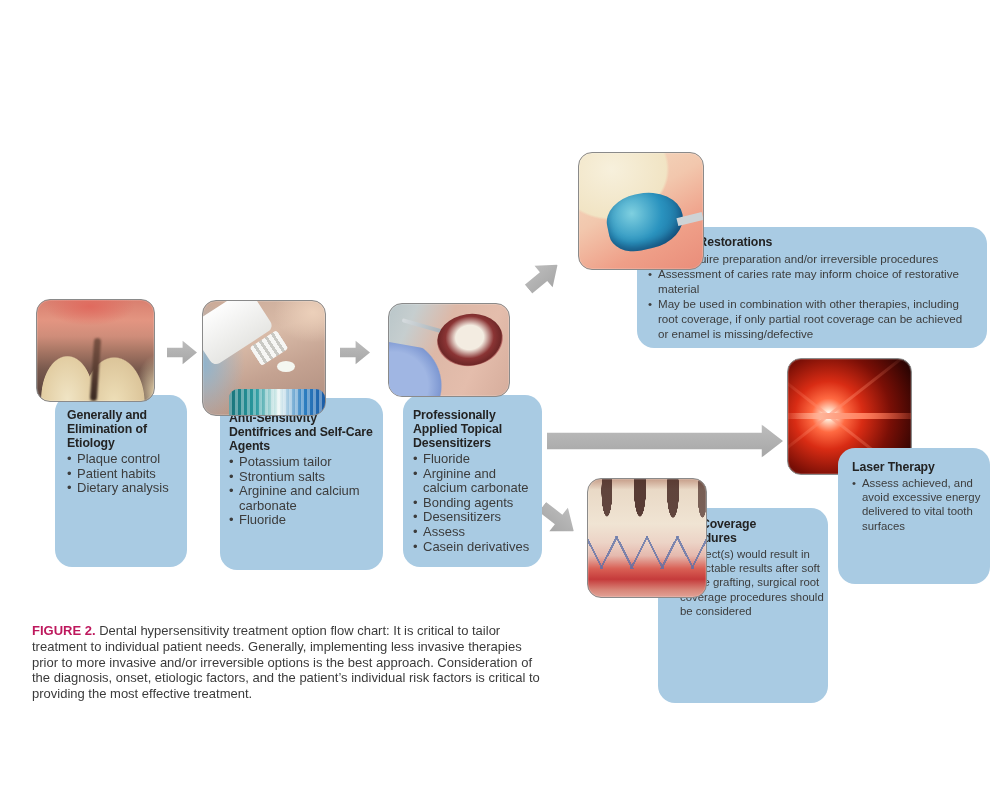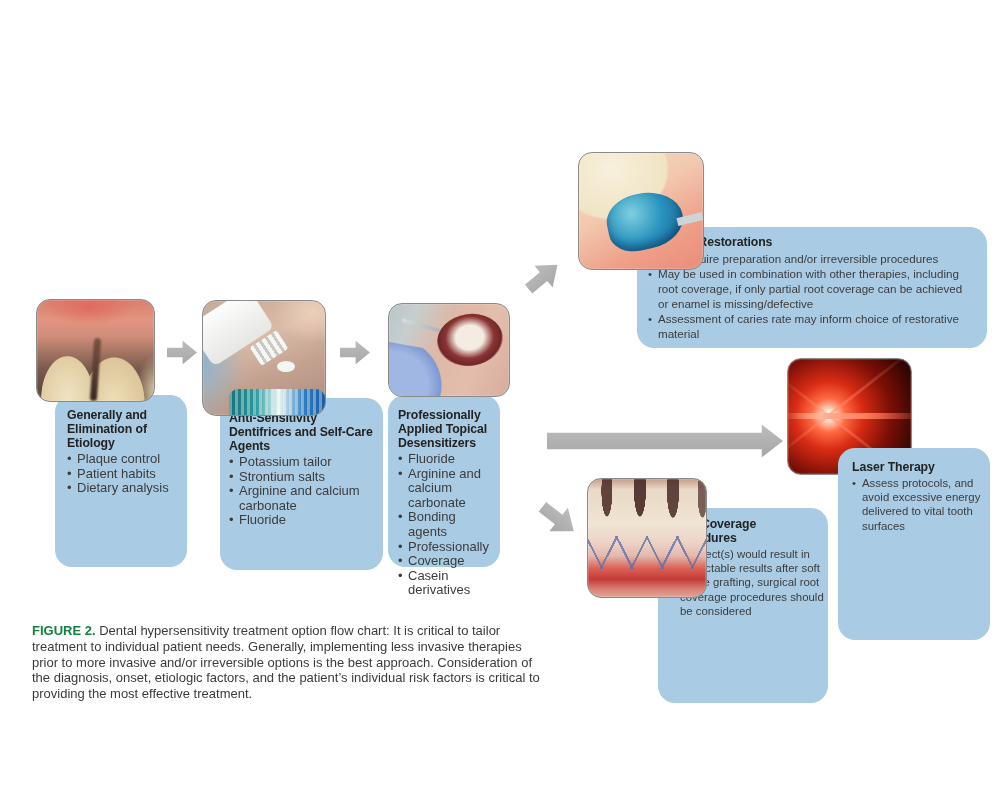--- a/index.html
+++ b/index.html
@@ -79,41 +79,41 @@
 
   
   .panel{position:absolute;background:#a9cbe3;border-radius:17px;z-index:3;color:#383838;}
   .panel h3{margin:0 0 2px 0;font-size:12.3px;line-height:14px;font-weight:bold;color:#232323;letter-spacing:-.1px;}
   .panel ul{margin:0;padding:0;list-style:none;font-size:13px;line-height:14.6px;color:#3c3c3c;}
   .panel li{position:relative;padding-left:10px;}
   .panel li::before{content:"\2022";position:absolute;left:0;top:0;}
 
   #panel-diagnosis{left:55px;top:395px;width:132px;height:172px;padding:13px 8px 0 12px;box-sizing:border-box;}
   #panel-dentifrices{left:220px;top:398px;width:163px;height:172px;padding:13px 8px 0 9px;box-sizing:border-box;}
-  #panel-professional{left:388px;top:395px;width:112px;height:172px;padding:13px 5px 0 10px;box-sizing:border-box;}
+  #panel-professional{left:403px;top:395px;width:139px;height:172px;padding:13px 5px 0 10px;box-sizing:border-box;}
   #panel-cervical{left:637px;top:227px;width:350px;height:121px;padding:8px 14px 0 11px;box-sizing:border-box;}
   #panel-cervical ul{font-size:11.6px;line-height:15px;}
-  #panel-laser{left:838px;top:448px;width:152px;height:192px;padding:12px 8px 0 14px;box-sizing:border-box;z-index:6;}
+  #panel-laser{left:838px;top:448px;width:152px;height:136px;padding:12px 8px 0 14px;box-sizing:border-box;z-index:6;}
   #panel-laser ul{font-size:11.4px;line-height:14.2px;}
   #panel-root{left:658px;top:508px;width:170px;height:195px;padding:9px 3px 0 12px;box-sizing:border-box;}
   #panel-root ul{font-size:11.4px;line-height:14.2px;}
 
   
   .arrow{position:absolute;z-index:2;background:linear-gradient(180deg,#bdbdbd 0%,#a6a6a6 100%);
     clip-path:polygon(0 31%,52% 31%,52% 3%,100% 50%,52% 97%,52% 69%,0 69%);}
   #arrow-1{left:167px;top:340px;width:30px;height:25px;}
   #arrow-2{left:340px;top:340px;width:30px;height:25px;}
   #arrow-up-right{left:524px;top:262px;width:38px;height:30px;transform:rotate(-40deg);}
   #arrow-down-right{left:538px;top:503px;width:40px;height:32px;transform:rotate(38deg);}
   #arrow-long{left:547px;top:424px;width:236px;height:34px;
     clip-path:polygon(0 26%,91% 26%,91% 2%,100% 50%,91% 98%,91% 74%,0 74%);}
 
   
   .caption{position:absolute;left:32px;top:610px;width:512px;font-size:13px;line-height:15.8px;color:#3b3b3b;z-index:1;}
-  .caption .label{font-weight:bold;color:#15803d;}
+  .caption .label{font-weight:bold;color:#be185d;}
 </style>
 </head>
 <body>
 
 <div class="stage">
 
   <div class="photo" id="photo-teeth">
     <div class="tooth-gap"></div>
   </div>
   <div class="photo" id="photo-toothpaste">
@@ -163,37 +163,37 @@
         <li>Arginine and calcium carbonate</li>
         <li>Fluoride</li>
       </ul>
   </div>
   <div class="panel" id="panel-professional">
     <h3>Professionally Applied Topical Desensitizers</h3>
     <ul>
         <li>Fluoride</li>
         <li>Arginine and calcium carbonate</li>
         <li>Bonding agents</li>
-        <li>Professionally</li>
-        <li>Coverage</li>
+        <li>Desensitizers</li>
+        <li>Assess</li>
         <li>Casein derivatives</li>
       </ul>
   </div>
   <div class="panel" id="panel-cervical">
     <h3>Cervical Restorations</h3>
     <ul>
         <li>May require preparation and/or irreversible procedures</li>
+        <li>Assessment of caries rate may inform choice of restorative material</li>
         <li>May be used in combination with other therapies, including root coverage, if only partial root coverage can be achieved or enamel is missing/defective</li>
-        <li>Assessment of caries rate may inform choice of restorative material</li>
       </ul>
   </div>
   <div class="panel" id="panel-laser">
     <h3>Laser Therapy</h3>
     <ul>
-        <li>Assess protocols, and avoid excessive energy delivered to vital tooth surfaces</li>
+        <li>Assess achieved, and avoid excessive energy delivered to vital tooth surfaces</li>
       </ul>
   </div>
   <div class="panel" id="panel-root">
     <h3>Root Coverage Procedures</h3>
     <ul>
         <li>If defect(s) would result in predictable results after soft tissue grafting, surgical root coverage procedures should be considered</li>
       </ul>
   </div>
 
   <p class="caption"><span class="label">FIGURE 2.</span><span> Dental hypersensitivity treatment option flow chart: It is critical to tailor treatment to individual patient needs. Generally, implementing less invasive therapies prior to more invasive and/or irreversible options is the best approach. Consideration of the diagnosis, onset, etiologic factors, and the patient’s individual risk factors is critical to providing the most effective treatment.</span></p>

